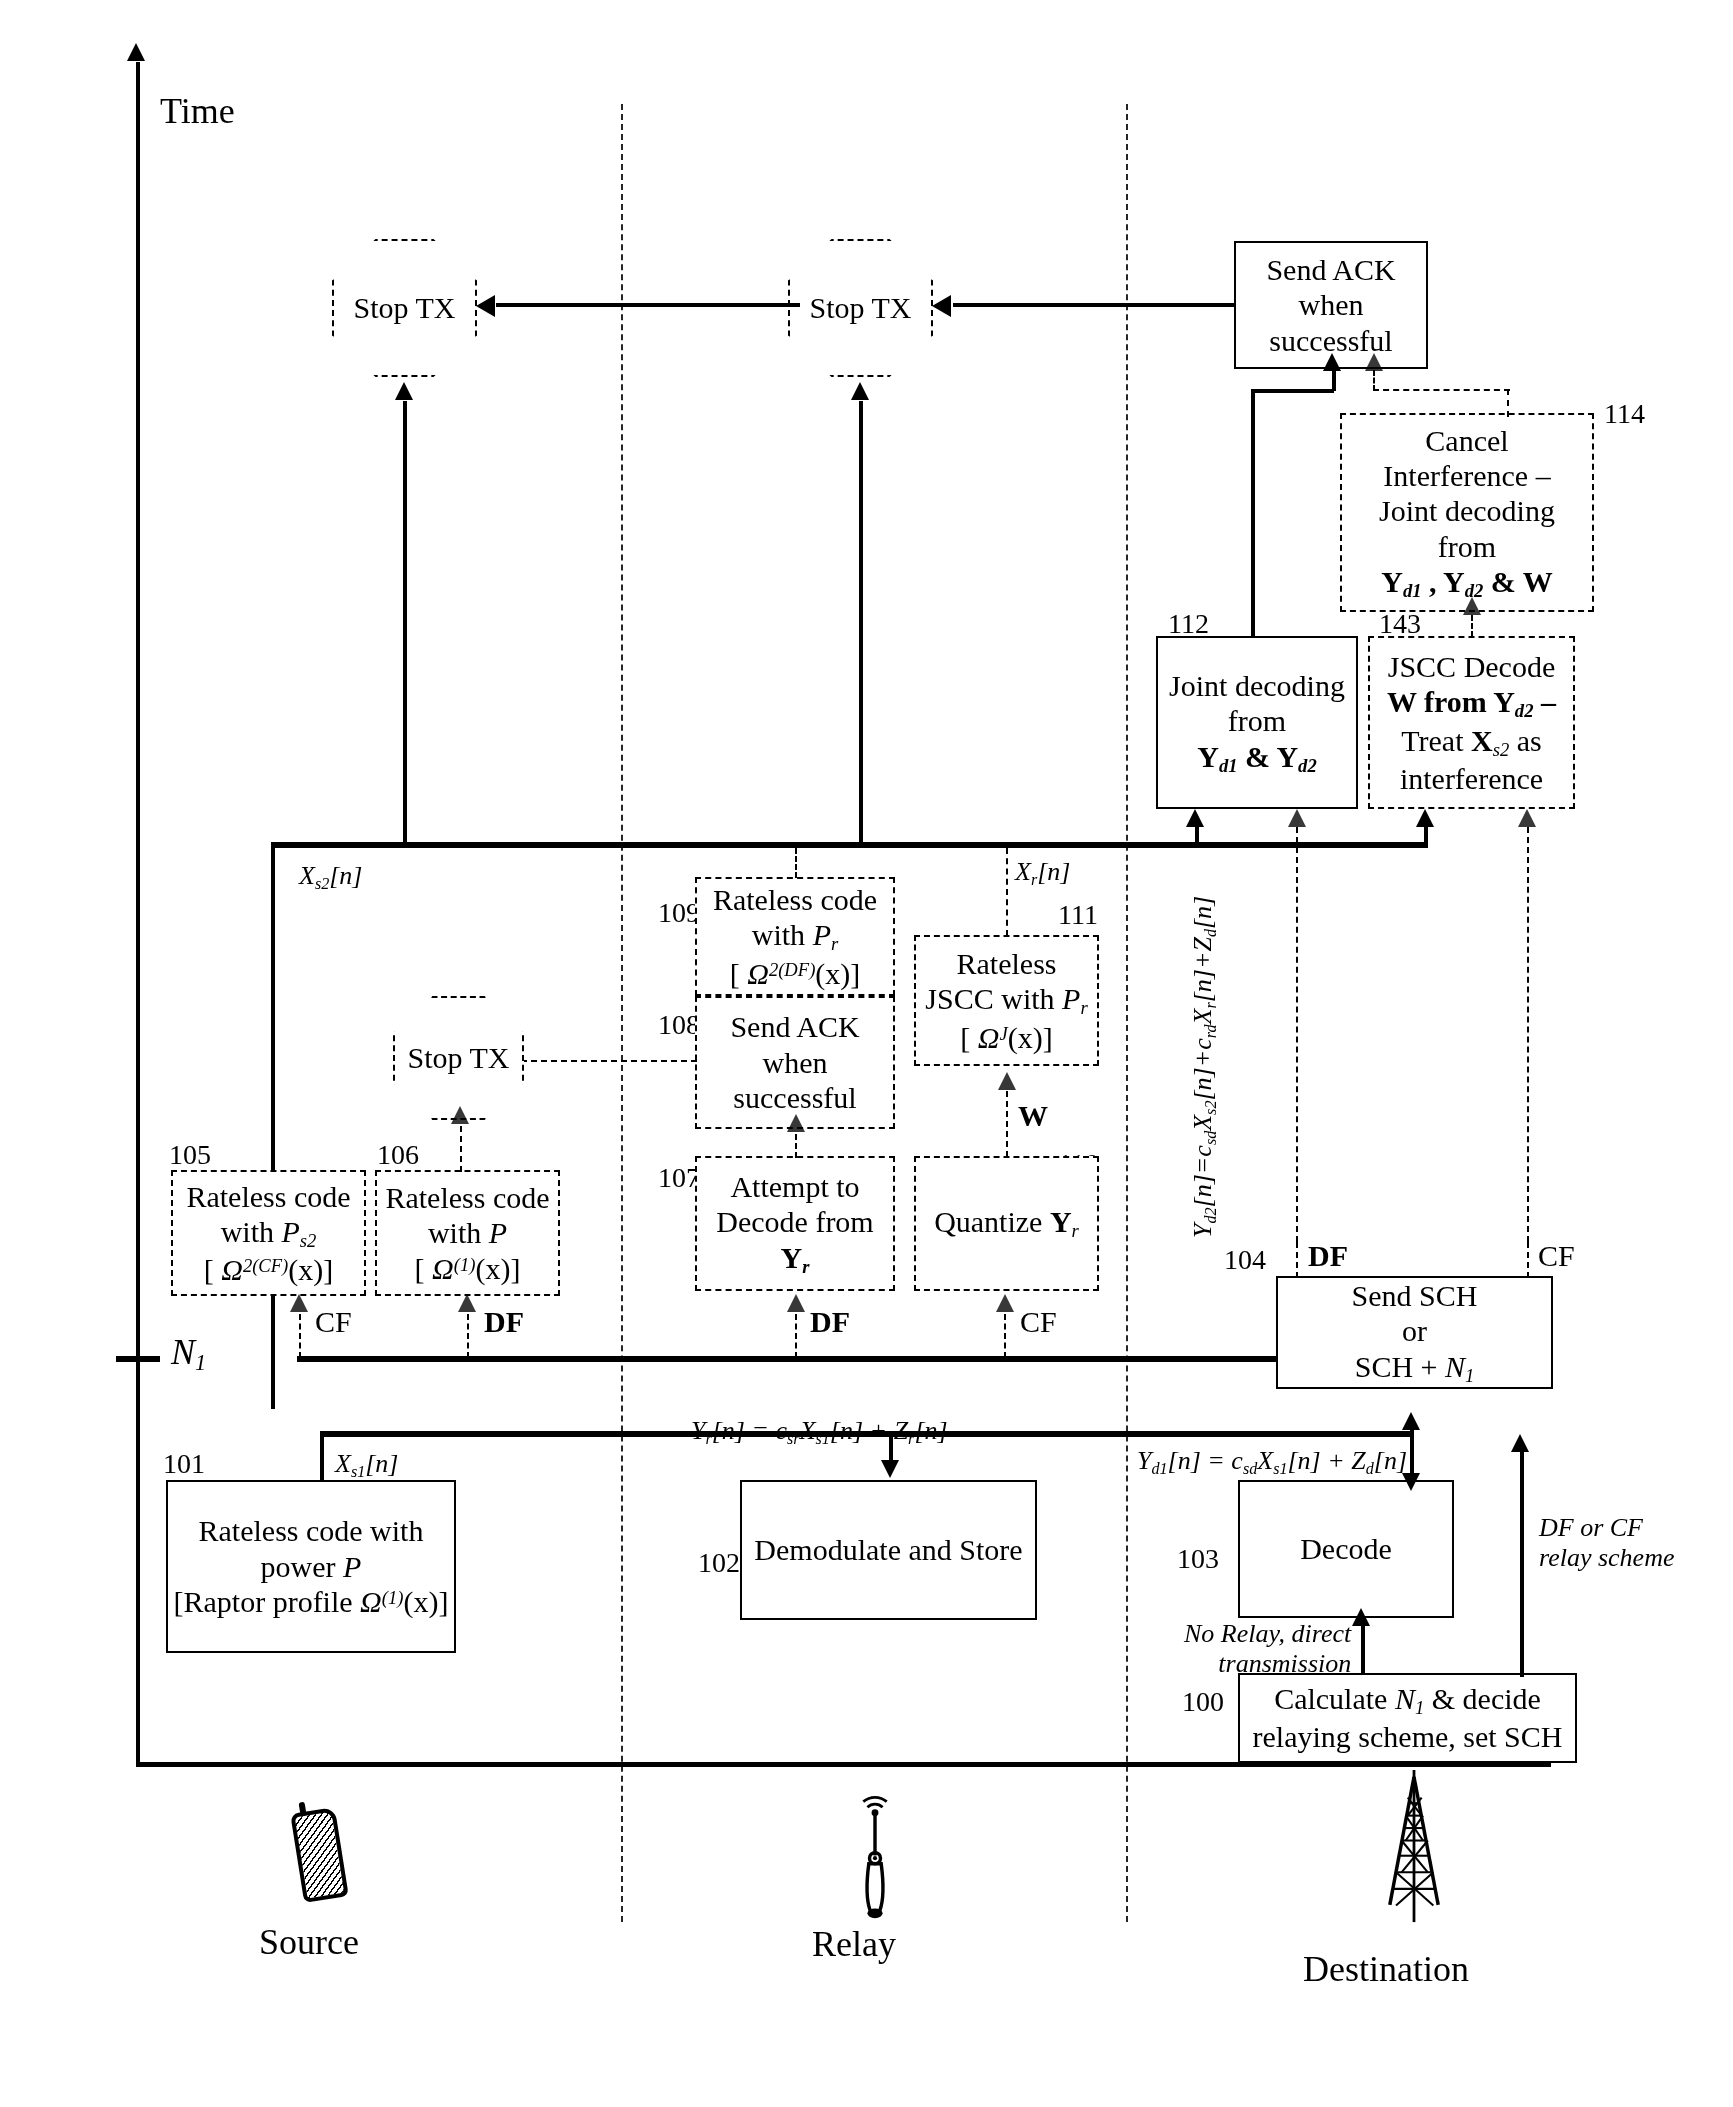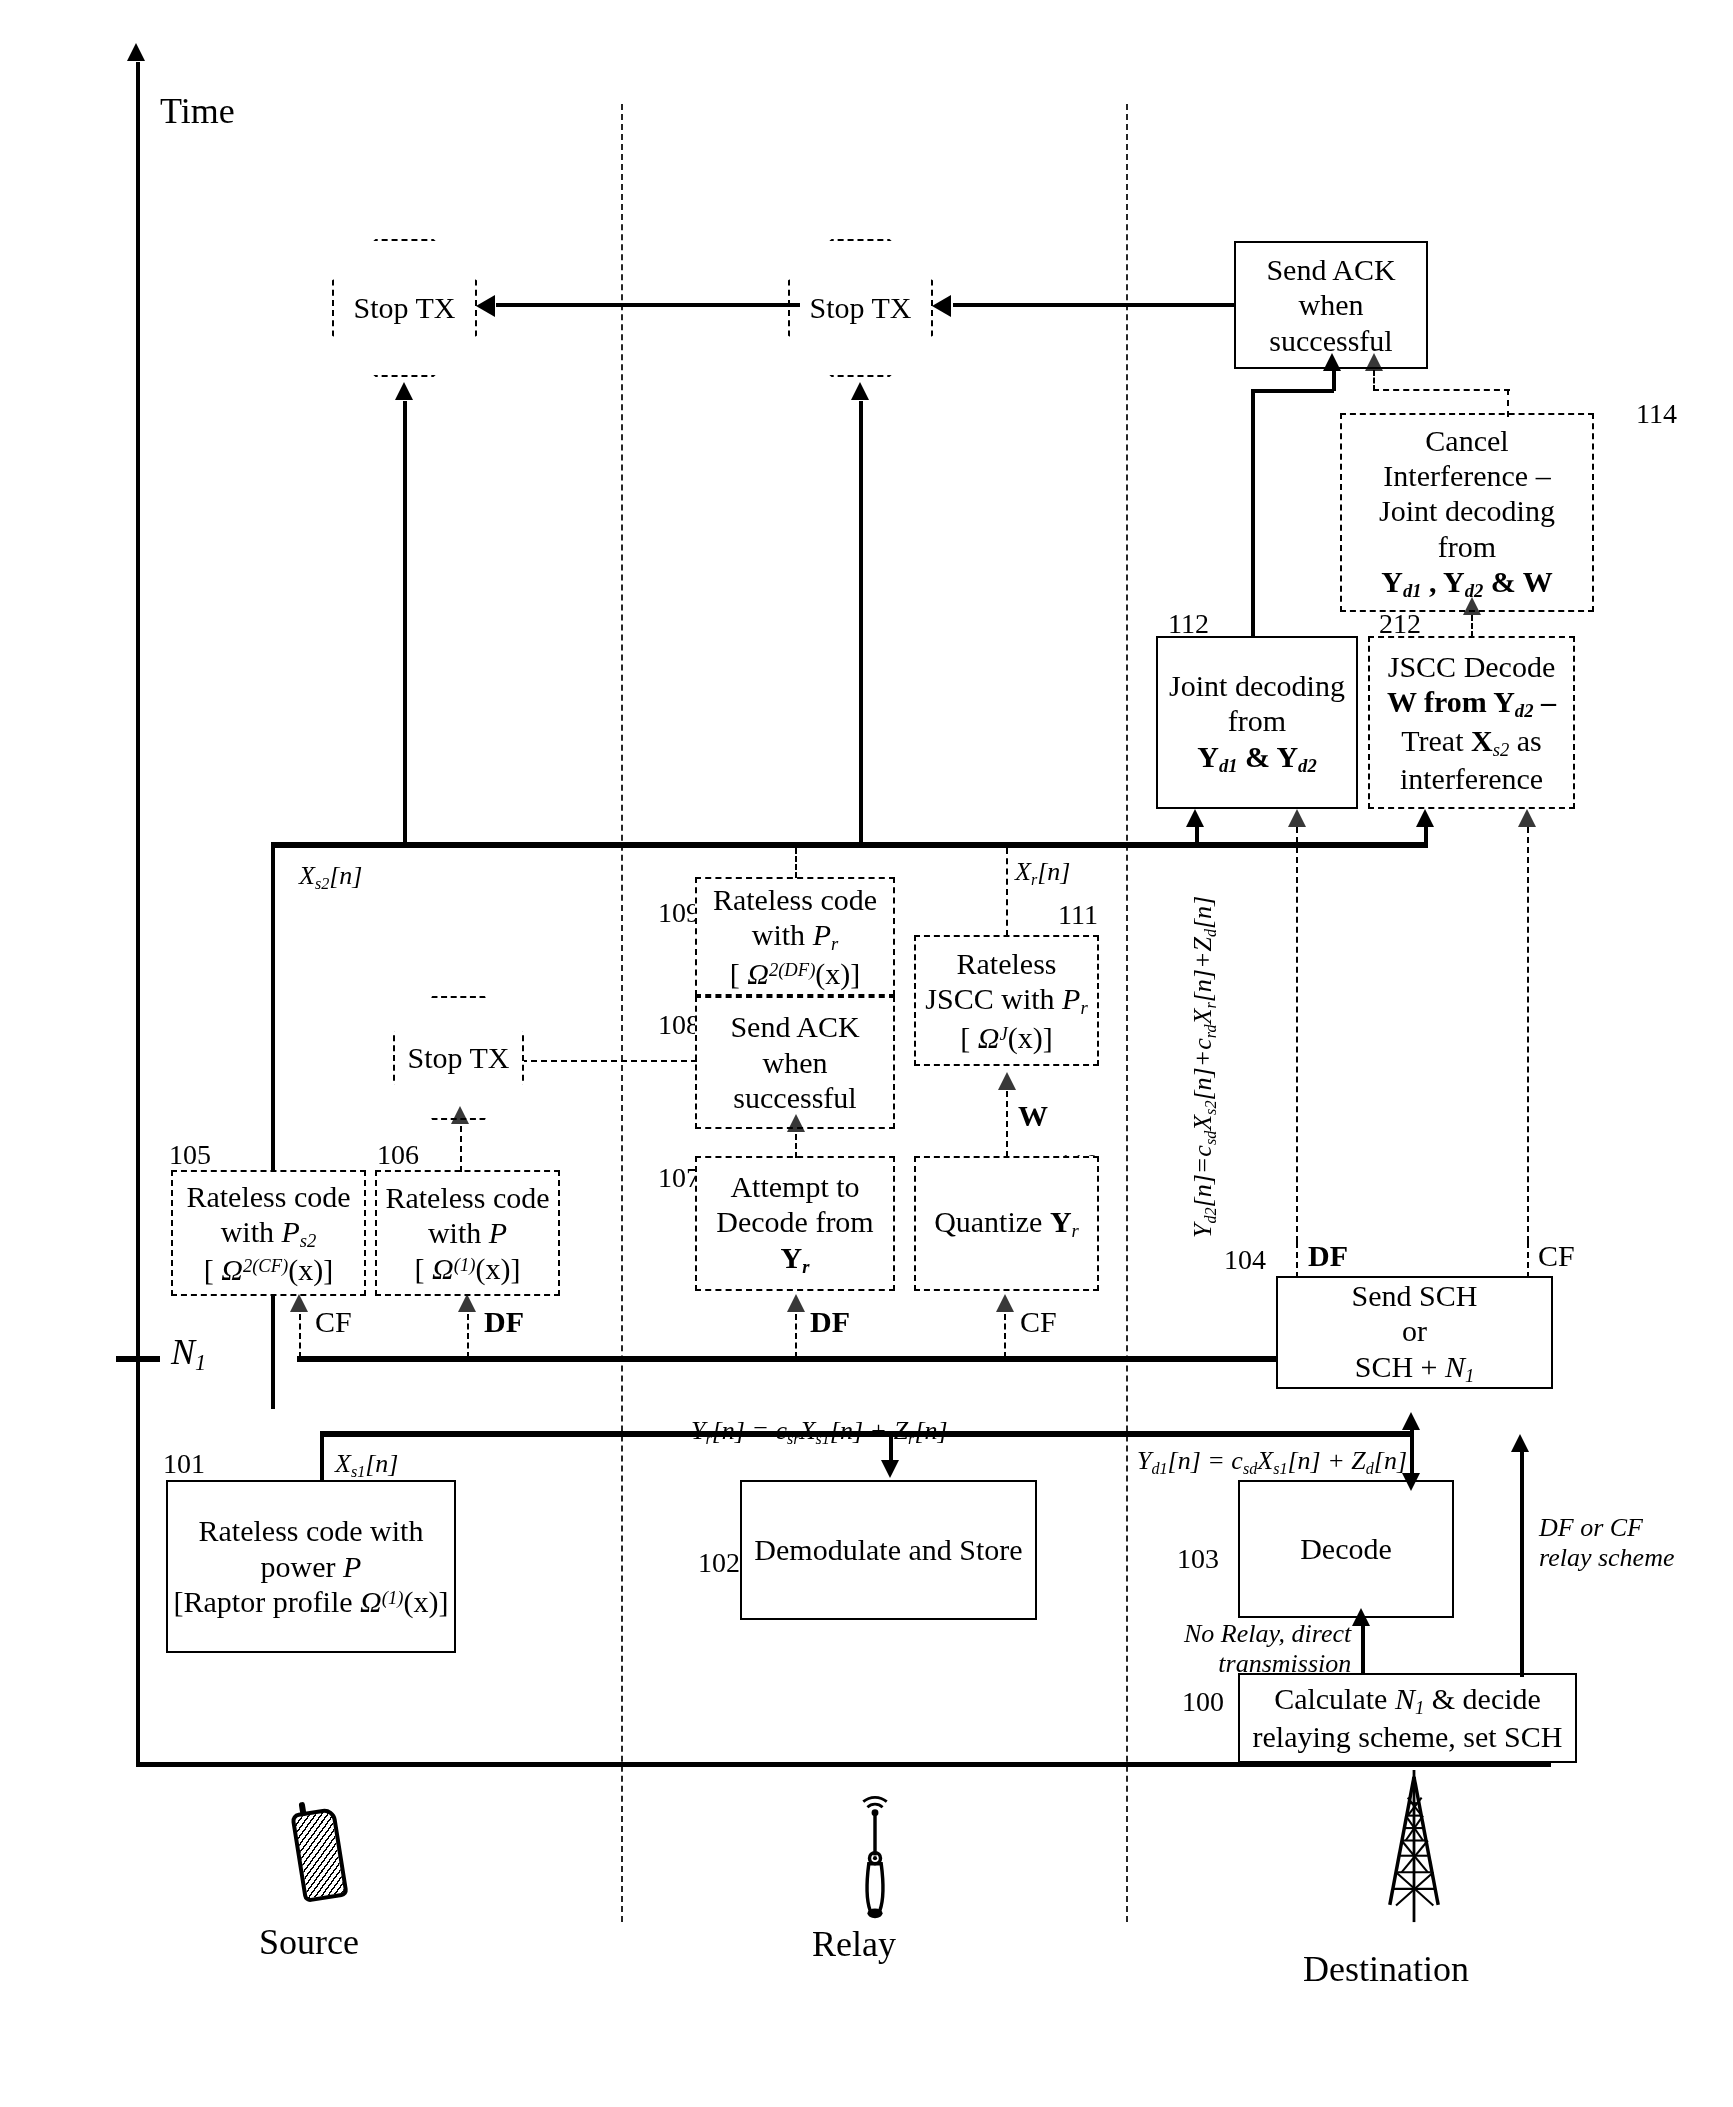--- a/index.html
+++ b/index.html
@@ -85,37 +85,37 @@
   <div class="hline" style="left:953px;top:303px;width:283px;"></div>
   <div class="ah ah-left" style="left:932px;top:295px;"></div>
   <div class="hline" style="left:496px;top:303px;width:304px;"></div>
   <div class="ah ah-left" style="left:476px;top:295px;"></div>
 
   <div class="vline" style="left:403px;top:401px;height:442px;"></div>
   <div class="ah ah-up" style="left:395px;top:382px;"></div>
   <div class="vline" style="left:859px;top:401px;height:442px;"></div>
   <div class="ah ah-up" style="left:851px;top:382px;"></div>
 
-  <div class="num" style="left:1604px;top:398px;margin-left:32px;">114</div>
+  <div class="num" style="left:1604px;top:398px;">114</div>
   <div class="box dash t-big" style="left:1340px;top:413px;width:254px;height:199px;flex-direction:column;">
     <span>Cancel</span>
     <span>Interference –</span>
     <span>Joint  decoding</span>
     <span>from</span>
     <span class="bold">Y<sub>d1</sub> , Y<sub>d2</sub> &amp; W</span>
   </div>
 
   <div class="num" style="left:1168px;top:608px;">112</div>
   <div class="box t-big" style="left:1156px;top:636px;width:202px;height:173px;flex-direction:column;">
     <span>Joint decoding</span>
     <span>from</span>
     <span class="bold">Y<sub>d1</sub> &amp; Y<sub>d2</sub></span>
   </div>
 
-  <div class="num" style="left:1379px;top:608px;">212</div>
+  <div class="num" style="left:1379px;top:608px;">143</div>
   <div class="box dash t-big" style="left:1368px;top:636px;width:207px;height:173px;flex-direction:column;">
     <span>JSCC Decode</span>
     <span class="bold">W from Y<sub>d2</sub> –</span>
     <span>Treat <b>X</b><sub>s2</sub> as</span>
     <span>interference</span>
   </div>
 
   <div class="vline" style="left:1251px;top:389px;height:249px;"></div>
   <div class="hline" style="left:1251px;top:389px;width:83px;"></div>
   <div class="vline" style="left:1332px;top:370px;height:21px;"></div>

